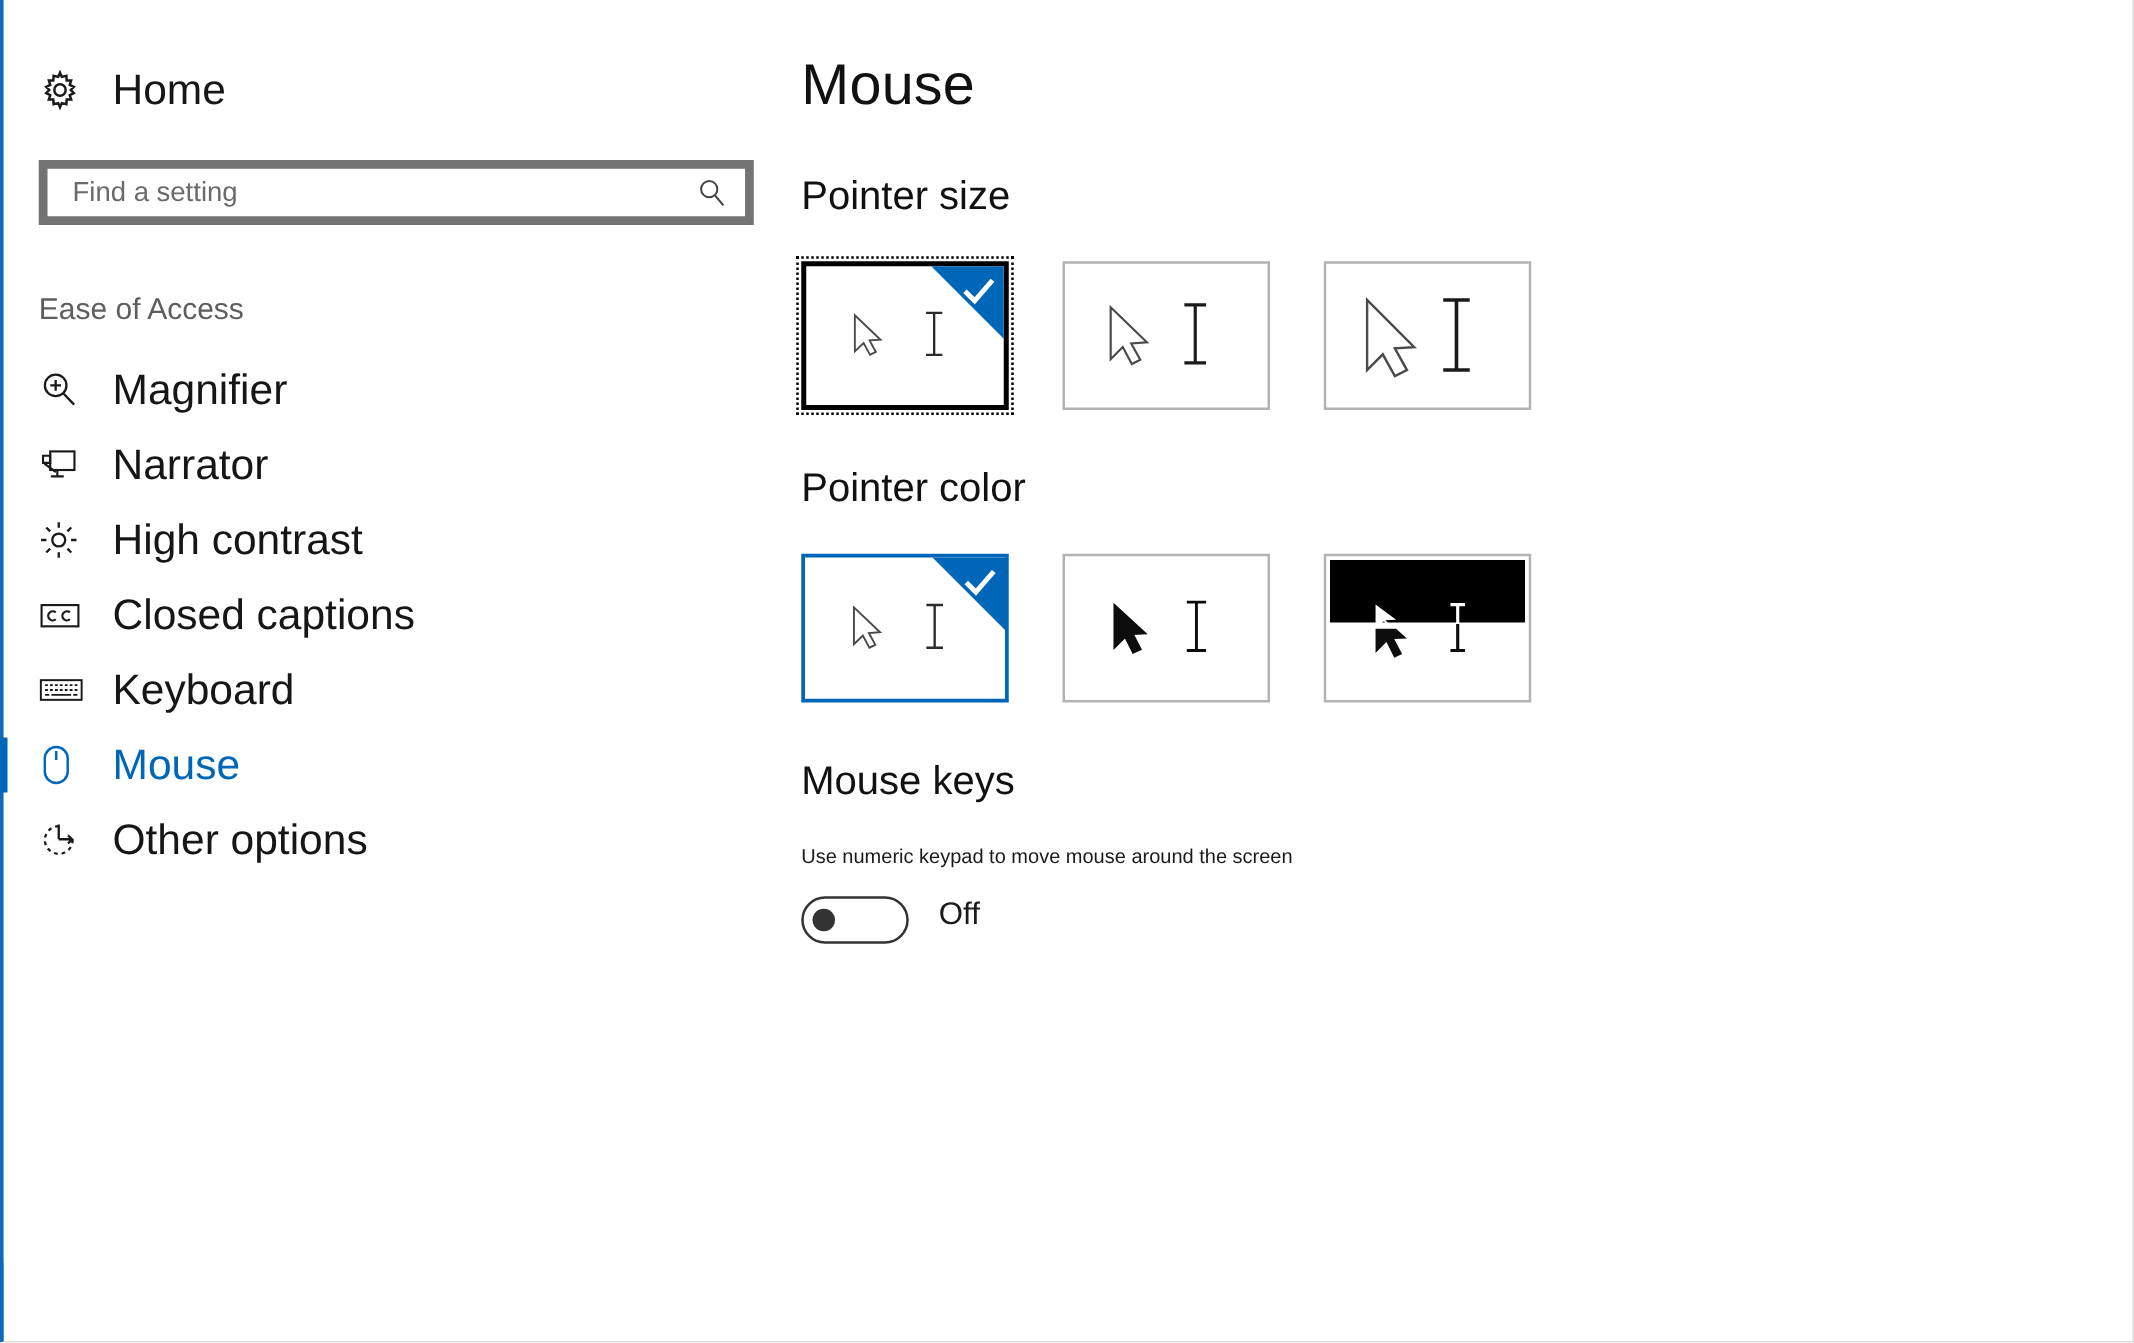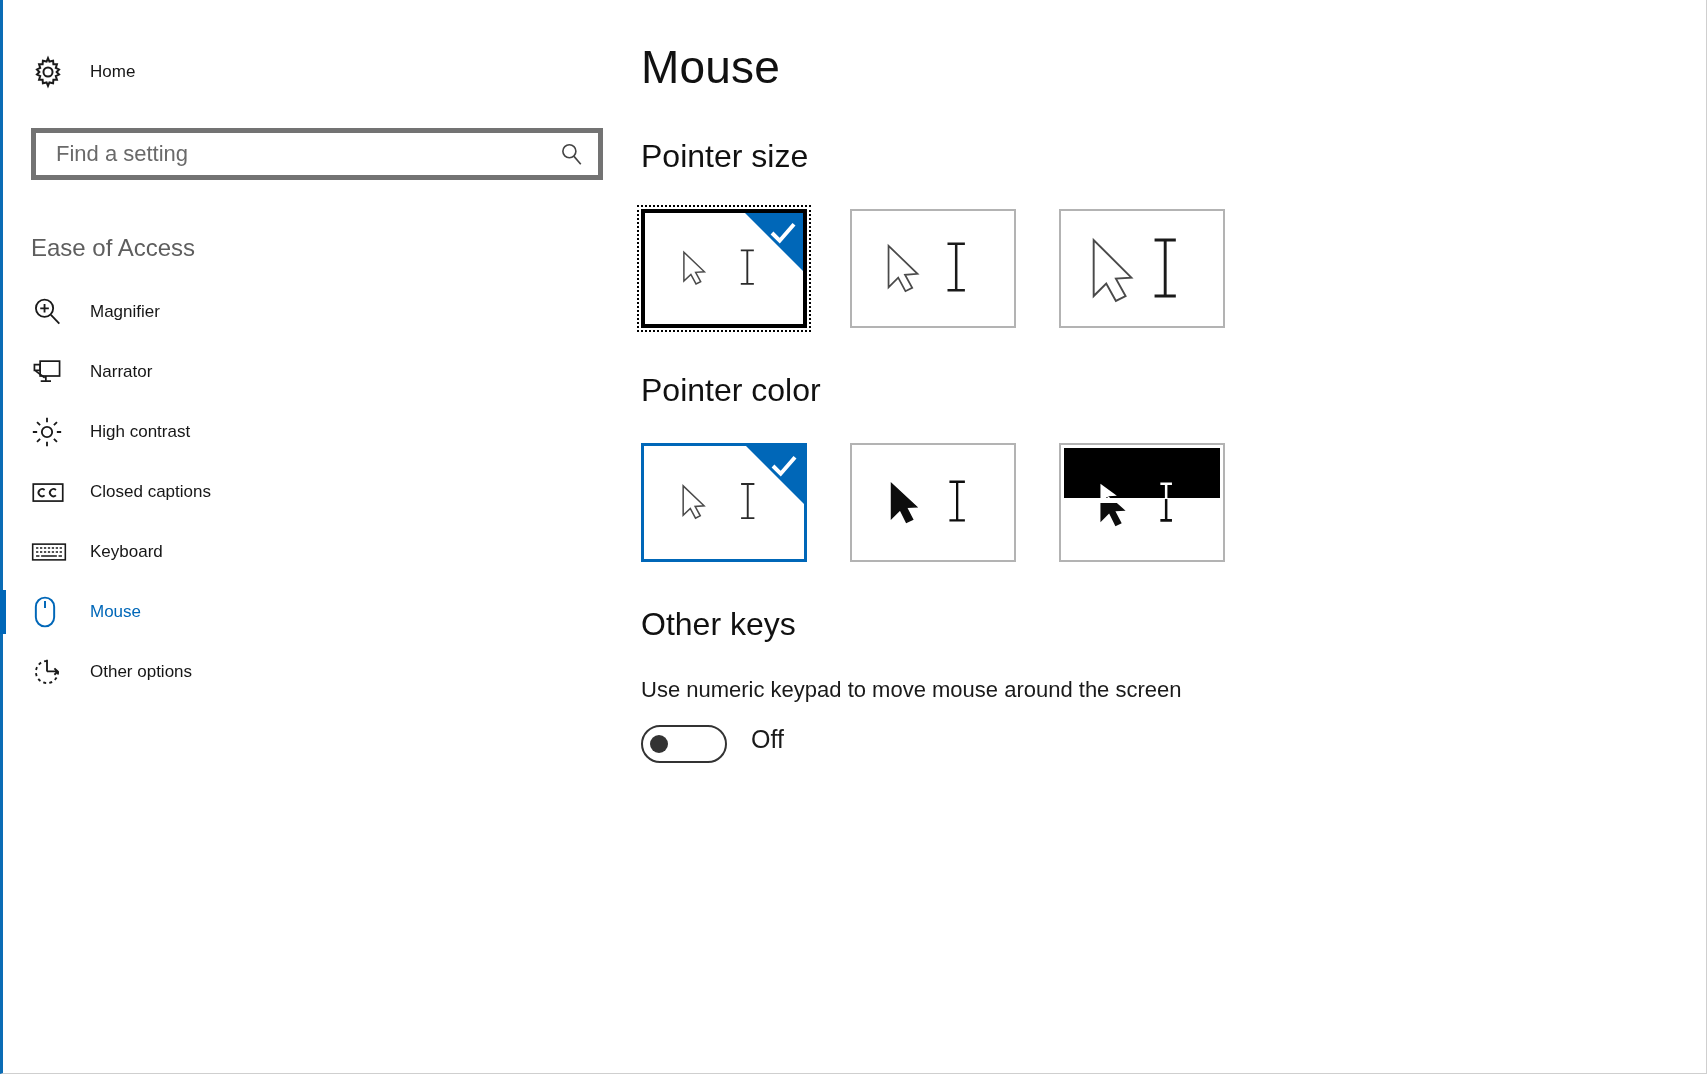--- a/index.html
+++ b/index.html
@@ -55,40 +55,40 @@
     padding-left: 28px;
     position: relative;
     cursor: default;
   }
   .nav-item .nav-icon {
     width: 42px; min-width: 42px;
     display: flex; align-items: center; justify-content: flex-start;
     color: #1a1a1a;
   }
   .nav-item .nav-label {
-    font-size: 17px;
+    font-size: 34px;
     color: #161616;
     margin-left: 17px;
     font-weight: 400;
   }
   .nav-item.home { margin-bottom: 26px; }
   .nav-item.selected .nav-label { color: #0067b8; }
   .nav-item.selected .nav-icon { color: #0067b8; }
   .nav-item.selected::before {
     content: "";
     position: absolute;
     left: -3px; top: 8px;
     width: 6px; height: 44px;
     background: #0067b8;
   }
   
   .search-wrap { padding: 0 28px; margin-bottom: 54px; }
   .search-box {
     height: 52px;
-    border: 5px solid #737373;
+    border: 7px solid #737373;
     display: flex; align-items: center;
     padding: 0 14px 0 20px;
     background: #ffffff;
   }
   .search-box input {
     flex: 1;
     border: none; outline: none;
     font-family: "Liberation Sans", sans-serif;
     font-size: 22px;
     color: #333;
@@ -152,21 +152,21 @@
   .tile .cursor-art { position: absolute; left: 0; top: 0; width: 100%; height: 100%; }
   
   .tile .invert-band {
     position: absolute;
     left: 3px; top: 3px; right: 3px;
     height: 50px;
     background: #000000;
   }
   
   .desc {
-    font-size: 22px;
+    font-size: 16px;
     color: #1a1a1a;
     margin-bottom: 22px;
   }
   .toggle-row { display: flex; align-items: flex-start; }
   .toggle {
     width: 86px; height: 38px;
     border: 2px solid #333333;
     border-radius: 19px;
     display: flex; align-items: center;
     padding: 0 7px;
@@ -367,21 +367,21 @@
               <path d="M40 60 L40 80 L49 71 L55.5 84 L62 81 L55.5 68.5 L66 68 L57 60 Z" fill="#0d0d0d"></path>
               <path d="M102 40 L114 40 M108 40 L108 56" stroke="#ffffff" stroke-width="2.6"></path>
               <path d="M102 78 L114 78 M108 56 L108 78" stroke="#0d0d0d" stroke-width="2.6"></path>
             </svg>
           </div>
 
         </div>
       </div>
 
       <div class="group">
-        <div class="group-title">Other keys</div>
+        <div class="group-title">Mouse keys</div>
         <div class="desc">Use numeric keypad to move mouse around the screen</div>
         <div class="toggle-row">
           <div class="toggle">
             <div class="knob"></div>
           </div>
           <span class="toggle-label">Off</span>
         </div>
       </div>
 
     </div>

